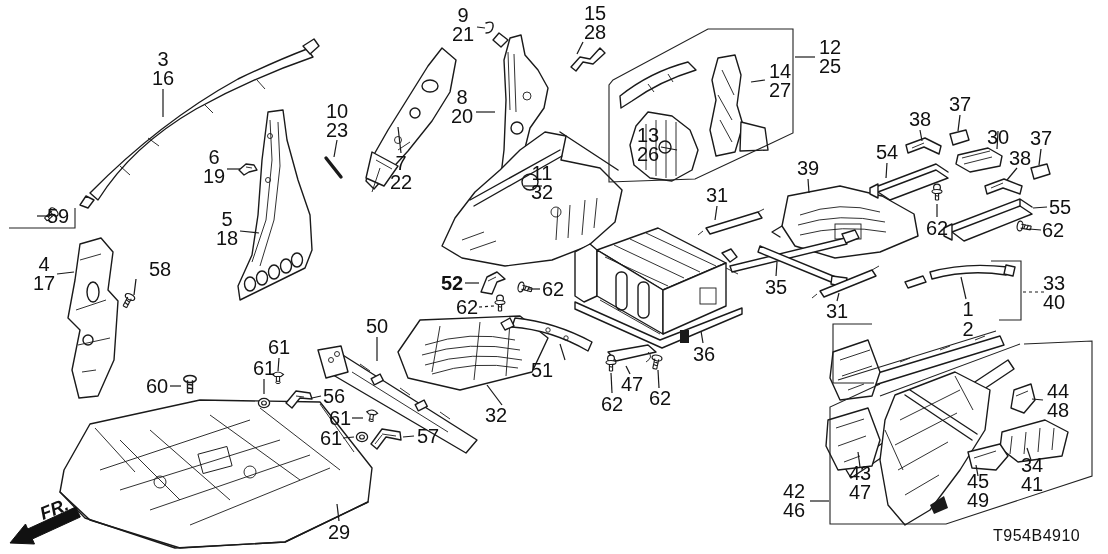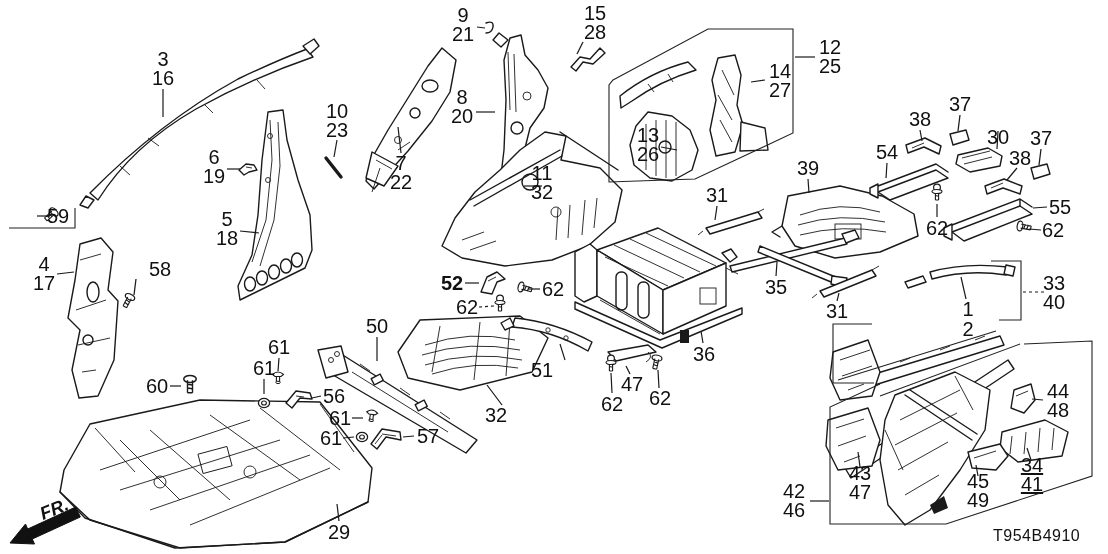--- a/index.html
+++ b/index.html
@@ -557,21 +557,21 @@
       <div class="callout" style="left: 428px; top: 436px;">
         <span>57</span>
       </div>
       <div class="callout" style="left: 339px; top: 532px;">
         <span>29</span>
       </div>
       <div class="callout" style="left: 1058px; top: 401px;">
         <span>44</span>
         <span>48</span>
       </div>
-      <div class="callout" style="left: 1032px; top: 475px; text-decoration: underline;">
+      <div class="callout" style="left: 1032px; top: 475px;">
         <span>34</span>
         <span>41</span>
       </div>
       <div class="callout" style="left: 978px; top: 491px;">
         <span>45</span>
         <span>49</span>
       </div>
       <div class="callout" style="left: 860px; top: 483px;">
         <span>43</span>
         <span>47</span>

